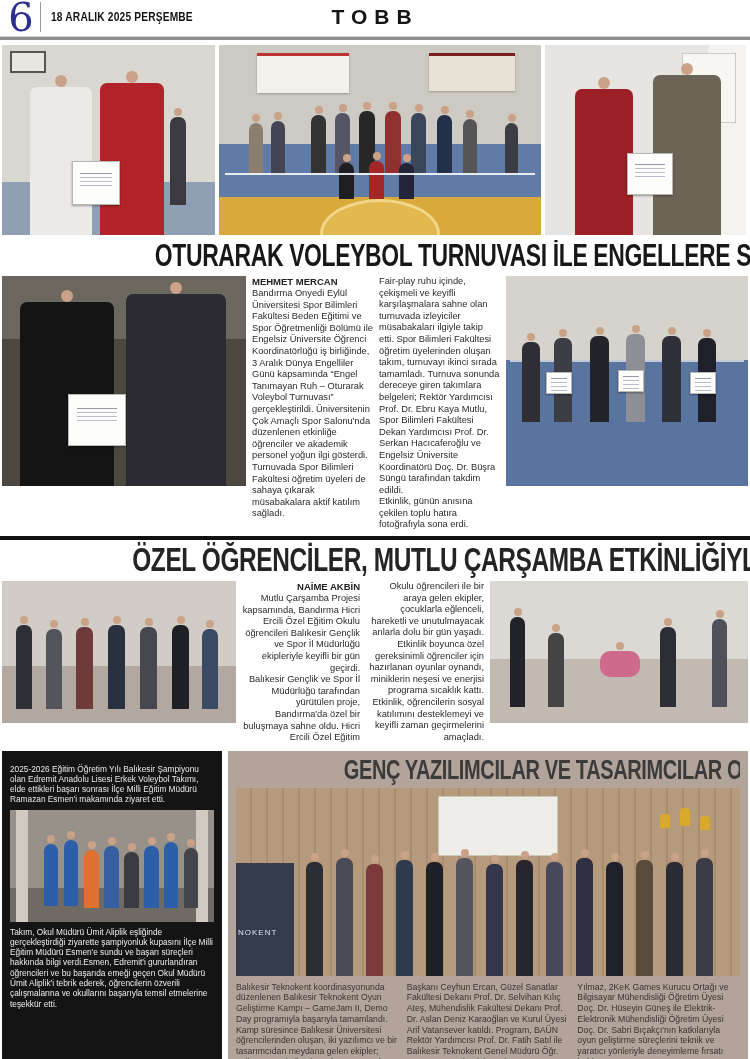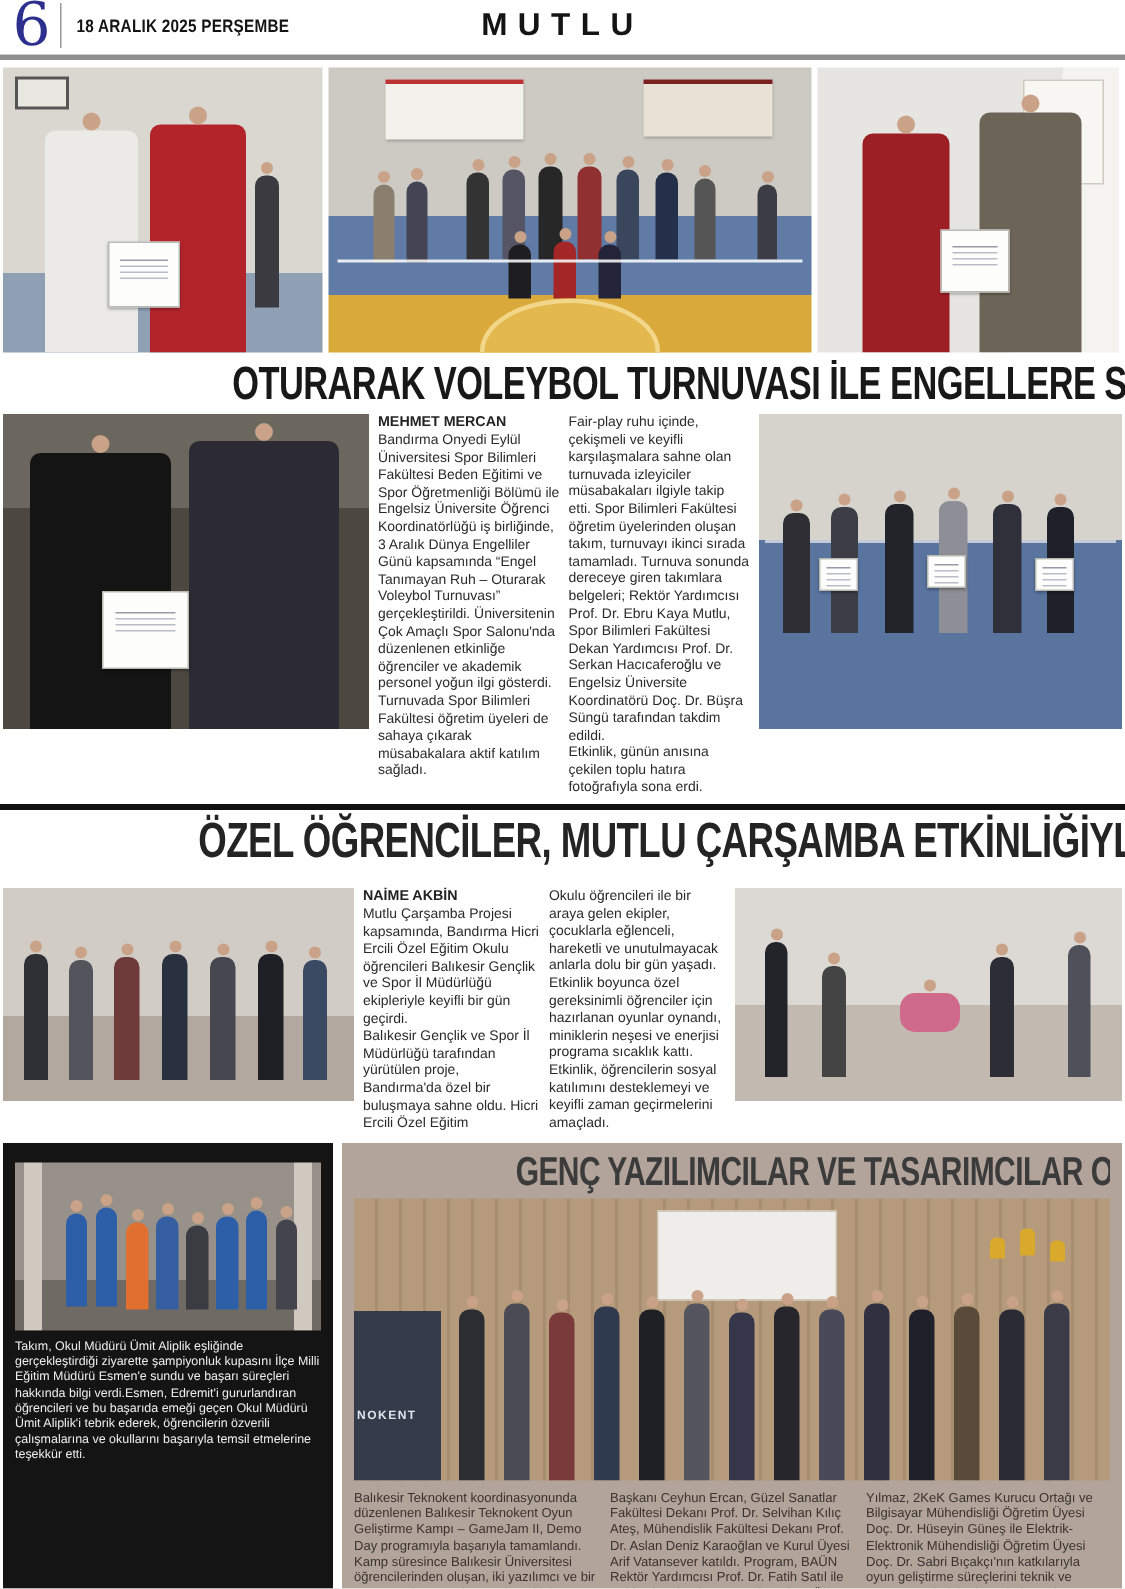--- a/index.html
+++ b/index.html
@@ -58,32 +58,32 @@
   .champ-intro { font-size:8.3px; line-height:10.2px; color:#e9e9e9; margin-top:5px; white-space:pre-line; }
   .champ-photo { margin-top:5px; height:112px; }
   .champ-body { font-size:8.3px; line-height:10.3px; color:#eee; margin-top:5px; white-space:pre-line; }
 
   .game-box { flex:1; background:#b2a49b; padding:4px 8px 6px 8px; overflow:hidden; }
   .h3 { font-size:27px; font-weight:900; color:#3b3b3b; letter-spacing:-.5px; line-height:30px; }
   .game-photo { margin-top:3px; height:188px; }
   .game-cols { display:flex; gap:8px; margin-top:6px; }
   .game-cols .body-text { font-size:8.7px; line-height:10.7px; color:#3a332f; }
 
-  .podium-label { position:absolute; left:2px; top:58%; color:#dfe3ea; font-size:8px; font-weight:700; letter-spacing:1px; background:rgba(30,36,48,.0); }
+  .podium-label { position:absolute; left:2px; top:58%; color:#dfe3ea; font-size:8px; font-weight:400; letter-spacing:1px; background:rgba(30,36,48,.0); }
 </style>
 </head>
 <body>
 
 <div class="page">
 
   <div class="masthead">
     <div class="page-num">6</div>
     <div class="mast-divider"></div>
     <div class="mast-date">18 ARALIK 2025 PERŞEMBE</div>
-    <div class="mast-section">MUTLU</div>
+    <div class="mast-section">TOBB</div>
   </div>
   <div class="head-rule"></div>
 
   <div class="story-row" style="margin-top:5px; gap:4px;">
     <div class="photo" style="width:213px;height:190px;background:linear-gradient(#dad7d1 0 72%, #8fa0b4 72% 100%);">
       <div style="position:absolute;left:8px;top:6px;width:36px;height:22px;background:#e9e7e2;border:2px solid #555;"></div>
       <div class="person small" style="left:128px;top:70px;width:16px;height:90px;background:#5a5a60;"></div>
       <div class="person small" style="left:168px;top:72px;width:16px;height:88px;background:#3a3a40;"></div>
       <div class="person" style="left:28px;top:42px;width:62px;height:148px;background:#eceae6;"></div>
       <div class="person" style="left:98px;top:38px;width:64px;height:152px;background:#b3242a;"></div>
@@ -147,21 +147,21 @@
       <div class="cert" style="left:184px;top:96px;width:26px;height:22px;"></div>
     </div>
   </div>
 
   <div class="black-rule"></div>
 
   <div class="headline-wrap">
     <span class="cond h2">ÖZEL ÖĞRENCİLER, MUTLU ÇARŞAMBA ETKİNLİĞİYLE EĞLENDİ</span>
   </div>
 
-  <div class="story-row" style="margin-top:14px;">
+  <div class="story-row" style="margin-top:3px;text-align:right;">
     <div class="photo" style="width:234px;height:142px;background:linear-gradient(#d2ccc6 0 60%, #b3a89f 60% 100%);">
       <div class="person small" style="left:14px;top:44px;width:16px;height:84px;background:#2f2f36;"></div>
       <div class="person small" style="left:44px;top:48px;width:16px;height:80px;background:#53545c;"></div>
       <div class="person small" style="left:74px;top:46px;width:17px;height:82px;background:#6e3a3a;"></div>
       <div class="person small" style="left:106px;top:44px;width:17px;height:84px;background:#29303f;"></div>
       <div class="person small" style="left:138px;top:46px;width:17px;height:82px;background:#47474f;"></div>
       <div class="person small" style="left:170px;top:44px;width:17px;height:84px;background:#1f1f26;"></div>
       <div class="person small" style="left:200px;top:48px;width:16px;height:80px;background:#3a4a63;"></div>
     </div>
     <div class="col">
@@ -177,20 +177,21 @@
       <div class="person small" style="left:58px;top:52px;width:16px;height:74px;background:#444;"></div>
       <div class="person small" style="left:110px;top:70px;width:40px;height:26px;background:#d06a8c;border-radius:10px;"></div>
       <div class="person small" style="left:170px;top:46px;width:16px;height:80px;background:#2d2d35;"></div>
       <div class="person small" style="left:222px;top:38px;width:15px;height:88px;background:#50505a;"></div>
     </div>
   </div>
 
   <div class="bottom">
 
     <div class="champ-box">
+      <div class="champ-intro">2025-2026 Eğitim Öğretim Yılı Balıkesir Şampiyonu olan Edremit Anadolu Lisesi Erkek Voleybol Takımı, elde ettikleri başarı sonrası İlçe Milli Eğitim Müdürü Ramazan Esmen'i makamında ziyaret etti.</div>
       <div class="photo champ-photo" style="background:linear-gradient(#97918a 0 70%, #6f6a63 70% 100%);">
         <div style="position:absolute;left:6px;top:0;width:12px;height:100%;background:#cfc9c0;"></div>
         <div style="position:absolute;right:6px;top:0;width:12px;height:100%;background:#cfc9c0;"></div>
         <div class="person small" style="left:34px;top:34px;width:14px;height:62px;background:#2d5fa8;"></div>
         <div class="person small" style="left:54px;top:30px;width:14px;height:66px;background:#2d5fa8;"></div>
         <div class="person small" style="left:74px;top:40px;width:15px;height:58px;background:#e07030;"></div>
         <div class="person small" style="left:94px;top:36px;width:15px;height:62px;background:#355fa0;"></div>
         <div class="person small" style="left:114px;top:42px;width:15px;height:56px;background:#3b3b42;"></div>
         <div class="person small" style="left:134px;top:36px;width:15px;height:62px;background:#2d5fa8;"></div>
         <div class="person small" style="left:154px;top:32px;width:14px;height:66px;background:#2d5fa8;"></div>

